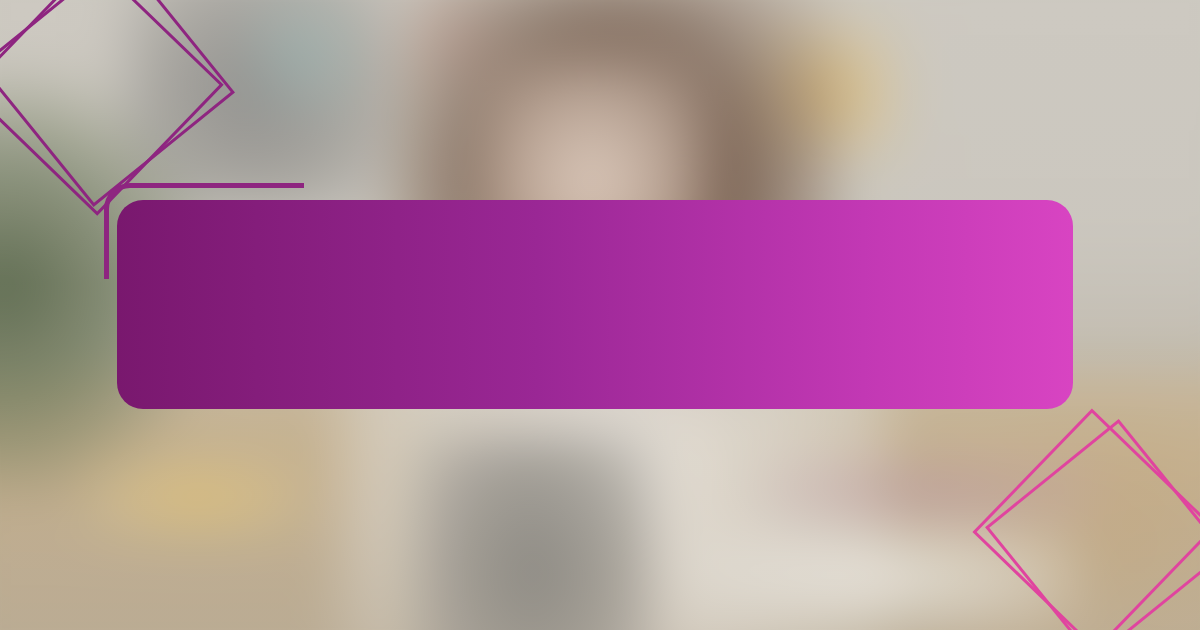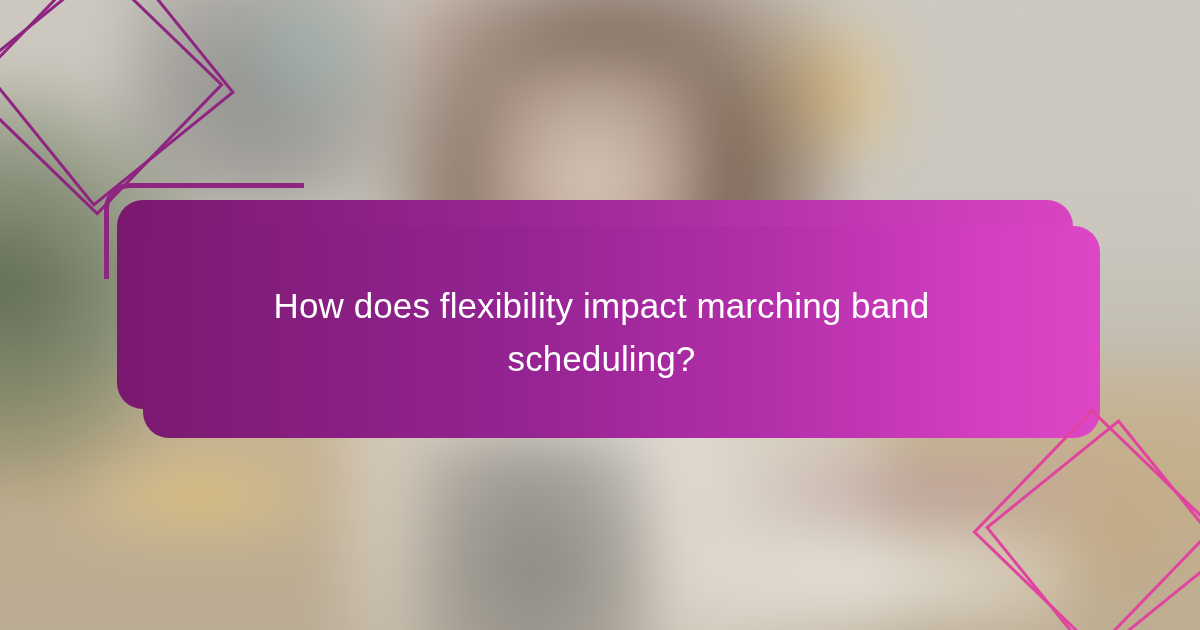--- a/index.html
+++ b/index.html
@@ -295,23 +295,20 @@
   <div class="bg-wash"></div>
 
   <div class="deco deco-tl">
     <div class="deco-sq sq-a" style="border-color:#8E2580;"></div>
     <div class="deco-sq sq-b" style="border-color:#8E2580;"></div>
   </div>
 
   <div class="card-stack">
     <div class="card-outline"></div>
     <div class="card-back"></div>
-    <div class="card-front">
-      <div class="headline">How does flexibility impact marching band scheduling?</div>
-    </div>
   </div>
 
   <div class="deco deco-br">
     <div class="deco-sq sq-a" style="border-color:#E0449F;"></div>
     <div class="deco-sq sq-b" style="border-color:#E0449F;"></div>
   </div>
 
 </div>
 
 </body></html>

